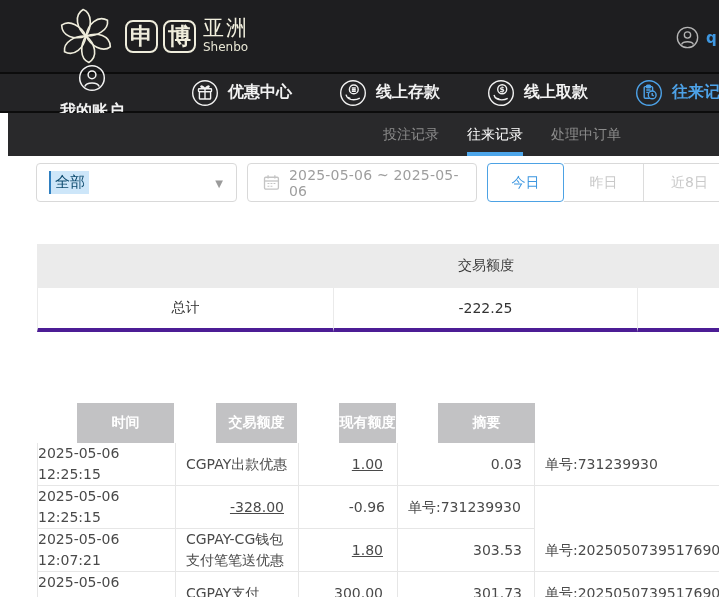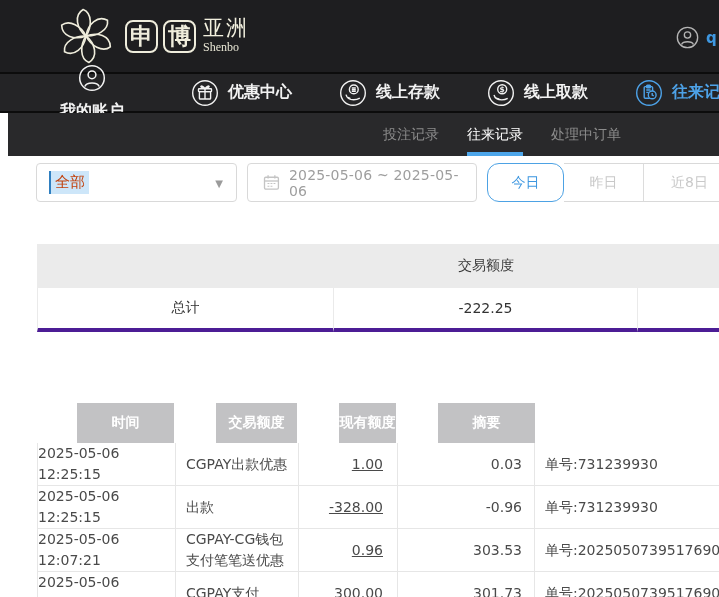--- a/index.html
+++ b/index.html
@@ -10,21 +10,21 @@
   
   .topbar { position:absolute; left:0; top:0; width:719px; height:72px;
     background:#1e1e20; }
   .logo { position:absolute; left:52px; top:2px; display:flex; align-items:center; }
   .logo-flower { width:68px; height:68px; }
   .logo-box { width:33px; height:33px; border:2px solid #efeddc; border-radius:8px;
     color:#efeddc; font-size:23px; font-weight:bold; display:flex; align-items:center;
     justify-content:center; margin-left:5px; line-height:1; }
   .logo-right { margin-left:7px; color:#f2f0de; }
   .logo-region { font-size:21px; letter-spacing:2px; line-height:1.1; }
-  .logo-brand { font-size:12px; color:#e8e6d4; line-height:1.2;font-family:Liberation Serif, serif; }
+  .logo-brand { font-size:12px; color:#e8e6d4; line-height:1.2; }
   .user-area { position:absolute; left:676px; top:26px; display:flex;
     align-items:center; gap:7px; }
   .username { color:#3e97e0; font-size:15px; font-weight:bold; }
 
   
   .navbar { position:absolute; left:0; top:72px; width:719px; height:41px;
     background:#242426; border-top:2px solid #0c0c0c; border-bottom:2px solid #0c0c0c;
     display:flex; align-items:center; padding-left:60px; gap:47px; white-space:nowrap; }
   .nav-item { display:flex; align-items:center; gap:9px; color:#f2f2f2;
     font-size:16px; font-weight:600; cursor:pointer; flex:0 0 auto; }
@@ -37,31 +37,31 @@
     background:#29292b; display:flex; justify-content:flex-end; align-items:stretch;
     gap:28px; padding-right:106px; }
   .tab { display:flex; align-items:center; font-size:14px; color:#8c8c8c;
     cursor:pointer; }
   .tab.active { color:#ffffff; border-bottom:4px solid #4da6ea; padding-top:4px; }
 
   
   .select-box { position:absolute; left:36px; top:163px; width:201px; height:39px;
     border:1px solid #d9d9d9; border-radius:4px; background:#fff; display:flex;
     align-items:center; padding-left:12px; cursor:pointer; }
-  .sel-value { background:#cde6f9; color:#c2410c; font-size:15px; padding:2px 4px;
+  .sel-value { background:#cde6f9; color:#0c4a6e; font-size:15px; padding:2px 4px;
     border-left:2px solid #2f7fc0; }
   .sel-caret { position:absolute; right:13px; top:14px; font-size:10px; color:#9b9b9b; }
   .date-box { position:absolute; left:247px; top:163px; width:230px; height:39px;
     border:1px solid #d9d9d9; border-radius:4px; background:#fff; display:flex;
     align-items:center; padding-left:15px; gap:9px; cursor:pointer; }
   .date-text { font-size:14px; color:#9e9e9e; letter-spacing:0.2px; }
   .quick-btns { position:absolute; left:487px; top:163px; display:flex; }
   .qb { height:39px; display:flex; align-items:center; justify-content:center;
     font-size:14px; background:#fff; cursor:pointer; }
-  .qb-today { width:77px; border:1px solid #4da2e4; color:#3e97e0; border-radius:12px; }
+  .qb-today { width:77px; border:1px solid #4da2e4; color:#3e97e0; border-radius:4px; }
   .qb-yday { width:79px; border-top:1px solid #d9d9d9; border-bottom:1px solid #d9d9d9;
     color:#c9c9c9; }
   .qb-8day { width:92px; border-top:1px solid #d9d9d9; border-bottom:1px solid #d9d9d9;
     border-left:1px solid #dcdcdc; color:#c9c9c9; }
 
   
   .summary { position:absolute; left:37px; top:244px; width:690px; }
   .sum-head { display:grid; grid-template-columns:297px 304px 89px; height:44px;
     background:#ebebeb; align-items:center; }
   .sum-head .cell { text-align:center; font-size:14px; color:#3a3a3a; }
@@ -238,30 +238,29 @@
     <div class="rec-row">
       <div class="cell c-time">2025-05-06 12:25:15</div>
       <div class="cell c-type">CGPAY出款优惠</div>
       <div class="cell c-amt">1.00</div>
       <div class="cell c-bal">0.03</div>
       <div class="cell c-sum">单号:731239930</div>
     </div>
 
     <div class="rec-row">
       <div class="cell c-time">2025-05-06 12:25:15</div>
-      <div class="cell c-type">出款</div>
       <div class="cell c-amt">-328.00</div>
       <div class="cell c-bal">-0.96</div>
       <div class="cell c-sum">单号:731239930</div>
     </div>
 
     <div class="rec-row">
       <div class="cell c-time">2025-05-06 12:07:21</div>
       <div class="cell c-type">CGPAY-CG钱包支付笔笔送优惠</div>
-      <div class="cell c-amt">0.96</div>
+      <div class="cell c-amt">1.80</div>
       <div class="cell c-bal">303.53</div>
       <div class="cell c-sum">单号:202505073951769020</div>
     </div>
 
     <div class="rec-row">
       <div class="cell c-time">2025-05-06 12:07:21</div>
       <div class="cell c-type">CGPAY支付</div>
       <div class="cell c-amt">300.00</div>
       <div class="cell c-bal">301.73</div>
       <div class="cell c-sum">单号:202505073951769020</div>

